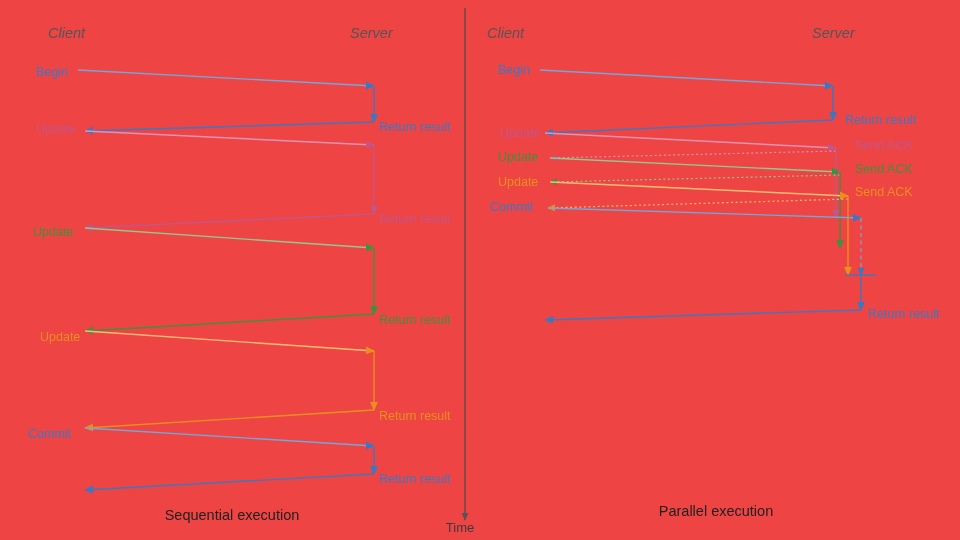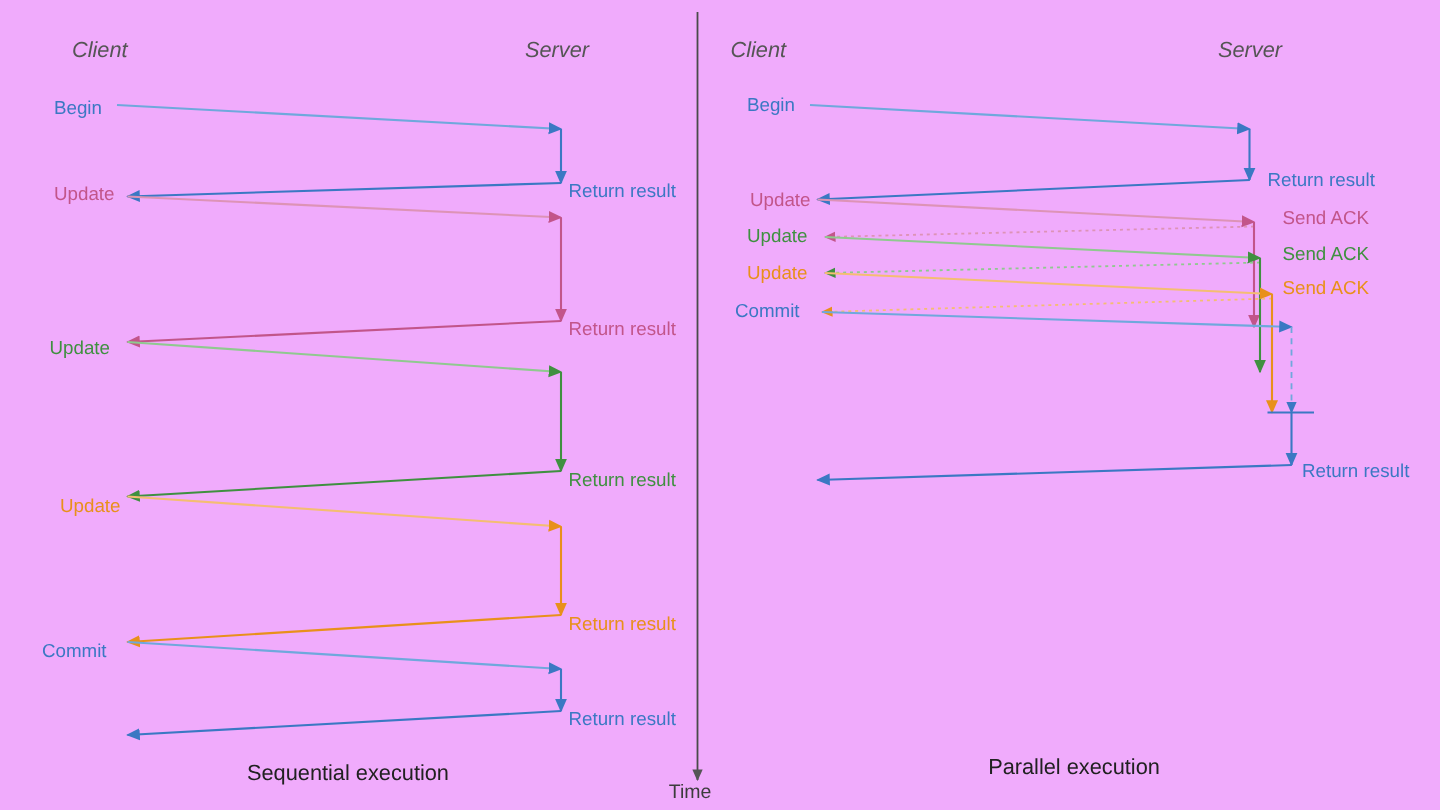--- a/index.html
+++ b/index.html
@@ -10,21 +10,21 @@
   body {
     width: 960px;
     height: 540px;
     font-family: "Liberation Sans", sans-serif;
     overflow: hidden;
   }
   #diagram-root {
     position: relative;
     width: 960px;
     height: 540px;
-    background: #f0abfc;
+    background: #ef4444;
   }
   svg.diagram-canvas {
     position: absolute;
     top: 0;
     left: 0;
     width: 960px;
     height: 540px;
   }
   text.actor-label {
     font-family: "Liberation Sans", sans-serif;

